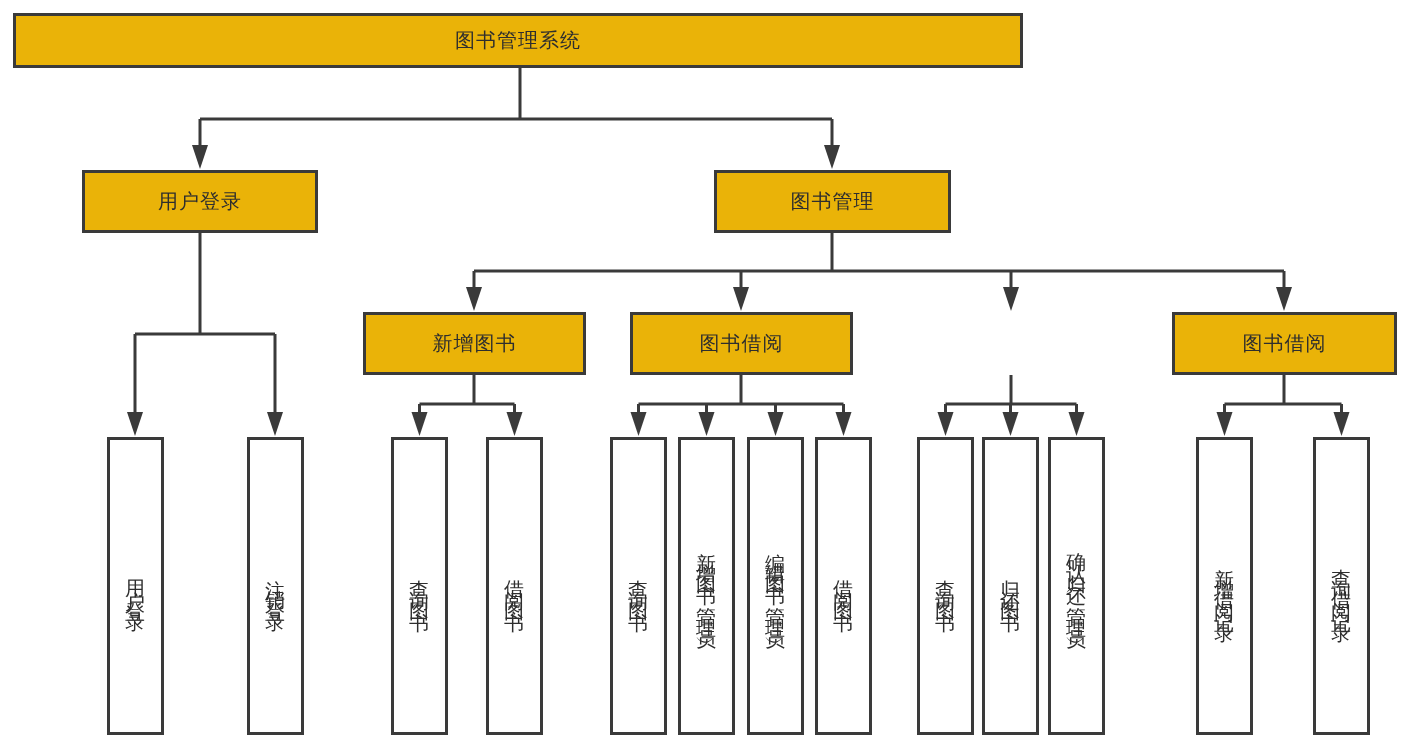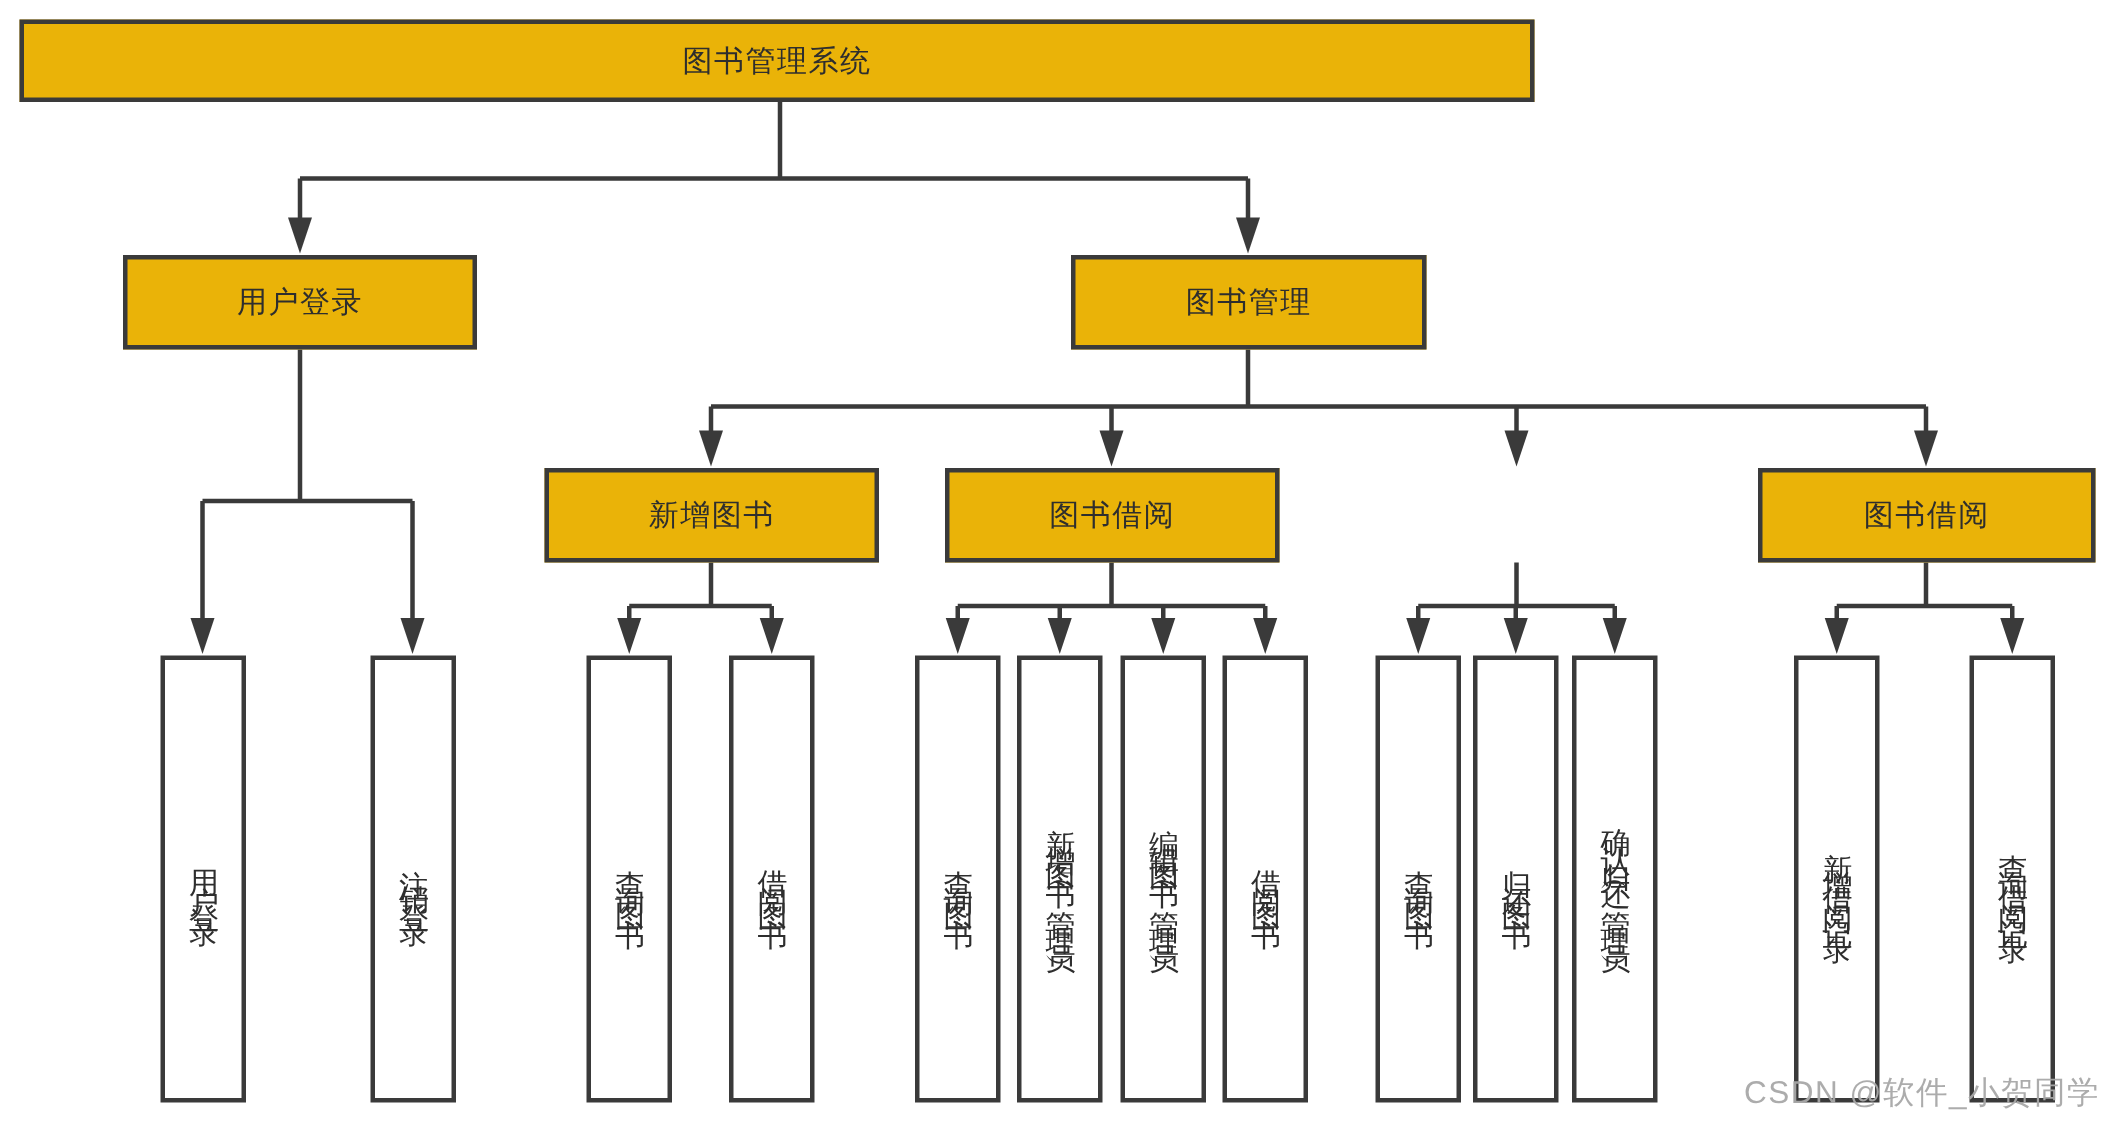--- a/index.html
+++ b/index.html
@@ -194,14 +194,13 @@
     <span>确认归还（管理员）</span>
   </div>
 
   <div class="leaf" id="lf-records-0">
     <span>新增借阅记录</span>
   </div>
   <div class="leaf" id="lf-records-1">
     <span>查询借阅记录</span>
   </div>
 
-  <div class="watermark">CSDN @软件_小贺同学</div>
 </div>
 
 </body></html>

